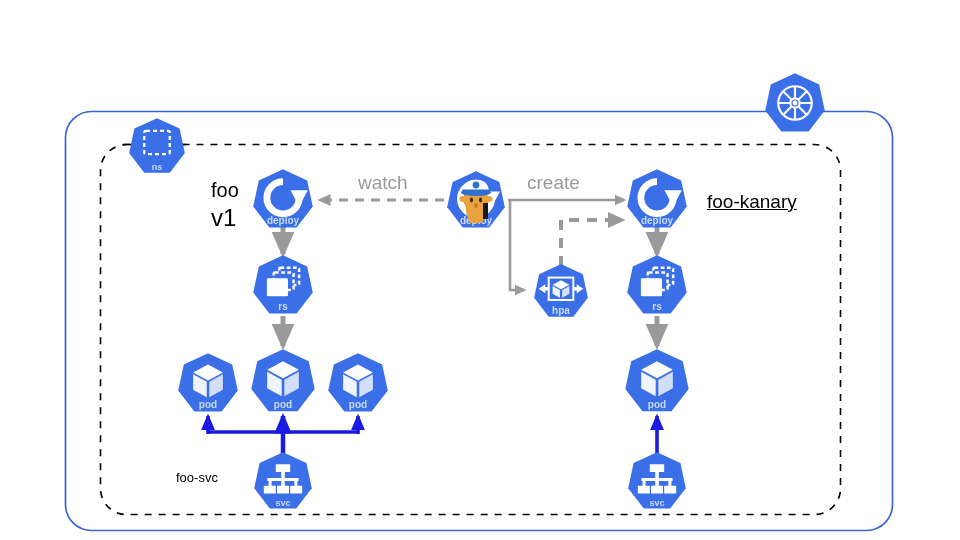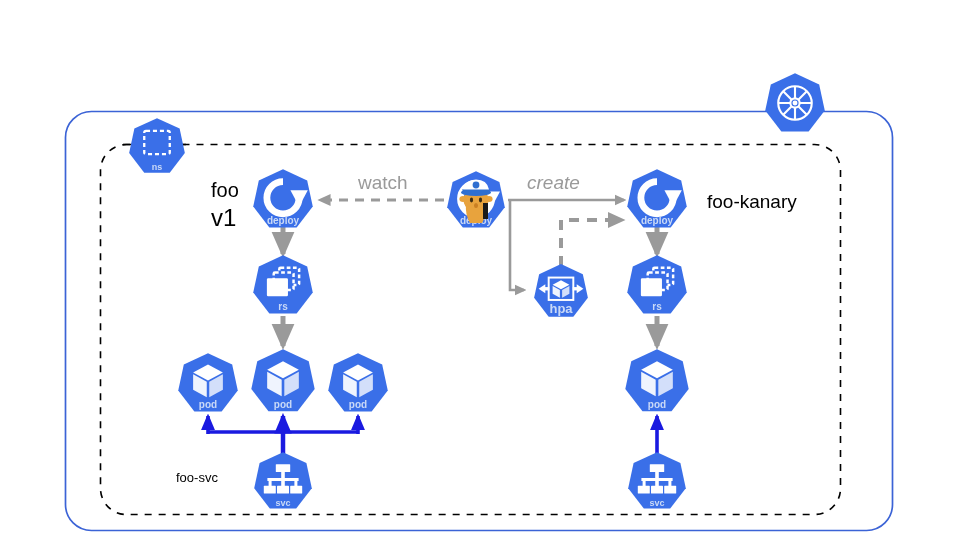--- a/index.html
+++ b/index.html
@@ -276,21 +276,21 @@
           <polygon points="35,41 48,48 48,62 35,55" opacity="0.92"></polygon>
           <polygon points="65,41 52,48 52,62 65,55" opacity="0.78"></polygon>
         </g>
         <g fill="#ffffff">
           <polygon points="10,46 22,38 22,54"></polygon>
           <rect x="20" y="43" width="9" height="6"></rect>
           <polygon points="90,46 78,38 78,54"></polygon>
           <rect x="71" y="43" width="9" height="6"></rect>
         </g>
       </svg>
-      <div class="node-caption" style="bottom:3px; font-size:13px;text-align:right;">hpa</div>
+      <div class="node-caption" style="bottom:3px; font-size:10px;text-align:right;">hpa</div>
     </div>
   </div>
 
   <div class="k8s-node" style="left:657px; top:195px;">
     <div class="node-inner" style="width:62px;height:62px;">
       <svg class="hept" width="62" height="62" viewBox="0 0 100 100">
         <polygon points="50,2 89,20 98,62 72,96 28,96 2,62 11,20" fill="#3a6fe8"></polygon>
         <path d="M50 22 A26 26 0 1 0 76 48" fill="none" stroke="#ffffff" stroke-width="11" stroke-linecap="butt"></path>
         <polygon points="62,36 90,36 76,62" fill="#ffffff"></polygon>
       </svg>
@@ -340,22 +340,22 @@
           <rect x="62" y="58" width="20" height="13" rx="1"></rect>
         </g>
       </svg>
       <div class="node-caption" style="bottom:3px; font-size:9px;">svc</div>
     </div>
   </div>
 
   <div class="text-label" style="left:211px; top:174px; font-size:20px;">foo</div>
   <div class="text-label" style="left:211px; top:199px; font-size:24px;">v1</div>
 
-  <div class="text-label" style="left:707px; top:186px; font-size:19px;">foo-kanary</div>
+  <div class="text-label" style="left:707px; top:186px; font-size:19px;text-decoration:underline;">foo-kanary</div>
 
   <div class="text-label" style="left:176px; top:466px; font-size:13px;">foo-svc</div>
 
 
   <div class="edge-label" style="left:358px; top:168px; font-size:19px;">watch</div>
 
-  <div class="edge-label" style="left:527px; top:168px; font-size:19px;font-style:italic;">create</div>
+  <div class="edge-label" style="left:527px; top:168px; font-size:19px;">create</div>
 
 </div>
 
 </body></html>

